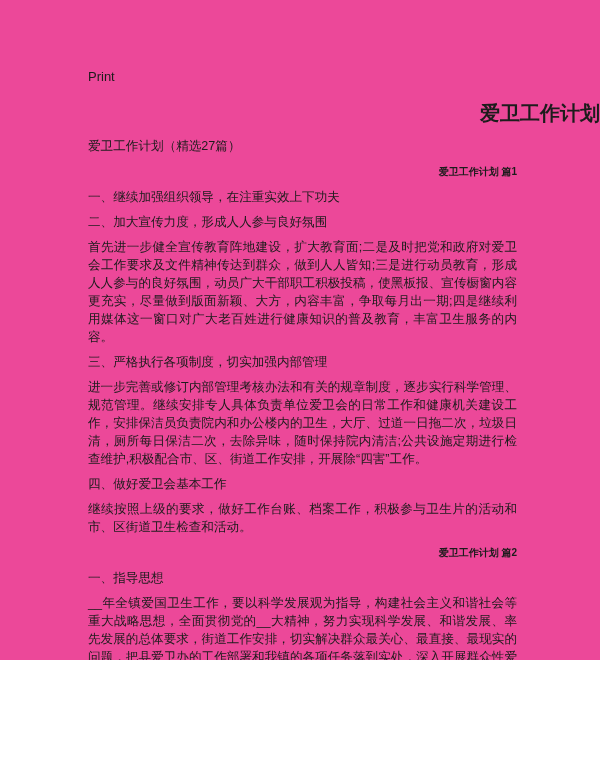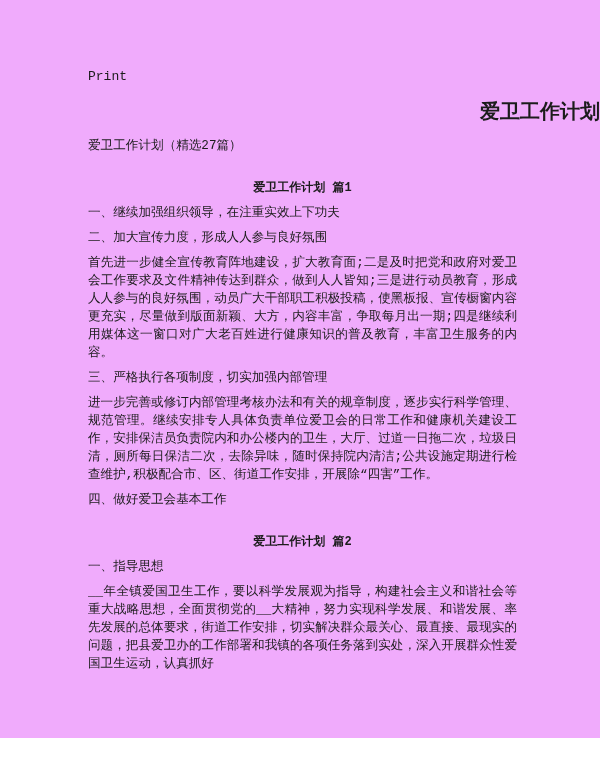--- a/index.html
+++ b/index.html
@@ -3,24 +3,24 @@
 <meta charset="utf-8">
 <style>
   html, body {
     margin: 0;
     padding: 0;
     background: #ffffff;
   }
   .page {
     position: relative;
     width: 600px;
-    height: 738px;
-    background: #f0abfc;
+    height: 660px;
+    background: #ec4899;
     overflow: hidden;
-    font-family: Liberation Mono, monospace;
+    font-family: Liberation Sans, sans-serif;
     color: #1c1c1c;
   }
   .print-row {
     padding: 69px 0 0 88px;
     font-size: 13px;
     line-height: 16px;
   }
   .print-link {
     color: #1c1c1c;
     text-decoration: none;
@@ -37,25 +37,25 @@
     padding: 0 83px 0 88px;
     font-size: 12.6px;
     line-height: 18px;
     text-align: justify;
   }
   .subtitle {
     margin: 11px 0 0 0;
     text-align: left;
   }
   .section-heading {
-    margin: 24px 0 0 0;
-    font-size: 12px;
+    margin: 8px 0 0 0;
+    font-size: 10px;
     font-weight: bold;
     line-height: 18px;
-    text-align: center;
+    text-align: right;
   }
   .subheading {
     margin: 7px 0 0 0;
     text-align: left;
   }
   .para {
     margin: 7px 0 0 0;
   }
 </style>
 </head>
@@ -81,20 +81,21 @@
     <p class="subheading">二、加大宣传力度，形成人人参与良好氛围</p>
 
     <p class="para">首先进一步健全宣传教育阵地建设，扩大教育面;二是及时把党和政府对爱卫会工作要求及文件精神传达到群众，做到人人皆知;三是进行动员教育，形成人人参与的良好氛围，动员广大干部职工积极投稿，使黑板报、宣传橱窗内容更充实，尽量做到版面新颖、大方，内容丰富，争取每月出一期;四是继续利用媒体这一窗口对广大老百姓进行健康知识的普及教育，丰富卫生服务的内容。</p>
 
     <p class="subheading">三、严格执行各项制度，切实加强内部管理</p>
 
     <p class="para">进一步完善或修订内部管理考核办法和有关的规章制度，逐步实行科学管理、规范管理。继续安排专人具体负责单位爱卫会的日常工作和健康机关建设工作，安排保洁员负责院内和办公楼内的卫生，大厅、过道一日拖二次，垃圾日清，厕所每日保洁二次，去除异味，随时保持院内清洁;公共设施定期进行检查维护,积极配合市、区、街道工作安排，开展除“四害”工作。</p>
 
     <p class="subheading">四、做好爱卫会基本工作</p>
 
+    <p class="para">继续按照上级的要求，做好工作台账、档案工作，积极参与卫生片的活动和市、区街道卫生检查和活动。</p>
 
     <h2 class="section-heading">爱卫工作计划 篇2</h2>
 
     <p class="subheading">一、指导思想</p>
 
     <p class="para">__年全镇爱国卫生工作，要以科学发展观为指导，构建社会主义和谐社会等重大战略思想，全面贯彻党的__大精神，努力实现科学发展、和谐发展、率先发展的总体要求，街道工作安排，切实解决群众最关心、最直接、最现实的问题，把县爱卫办的工作部署和我镇的各项任务落到实处，深入开展群众性爱国卫生运动，认真抓好</p>
 
   </div>
 </div>
 

